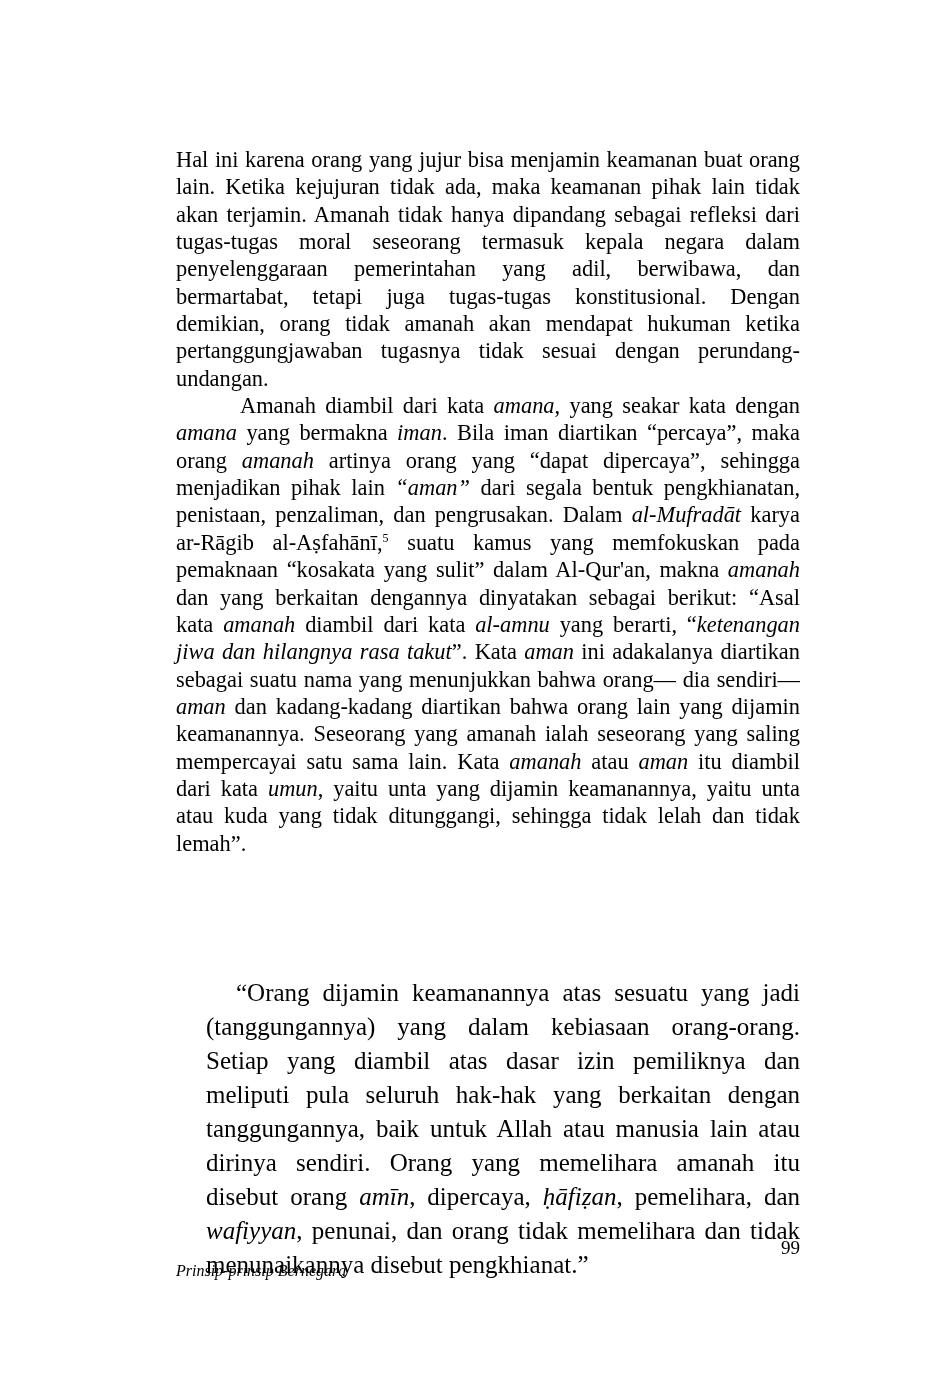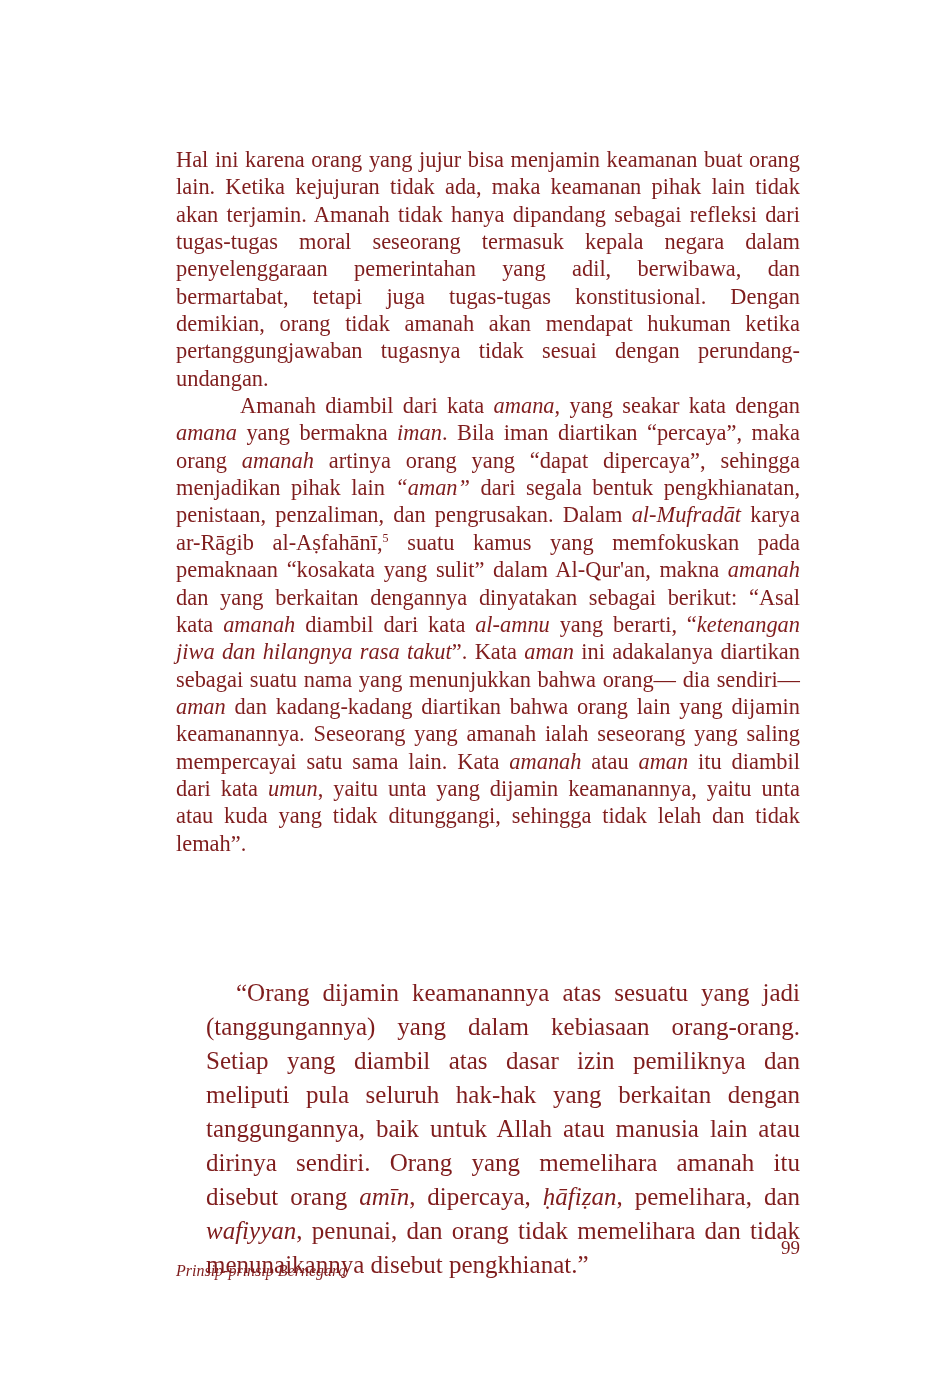--- a/index.html
+++ b/index.html
@@ -1,17 +1,17 @@
 <!DOCTYPE html>
 <html><head>
   <meta charset="utf-8">
   <style>
     html, body { margin: 0; padding: 0; background: #ffffff; }
     body { width: 946px; height: 1388px; position: relative; overflow: hidden; }
-    .page { position: absolute; left: 0; top: 0; width: 946px; height: 1388px; background: #ffffff; color: #7f1d1d;
+    .page { position: absolute; left: 0; top: 0; width: 946px; height: 1388px; background: #ffffff; color: #000000;
             font-family: "Liberation Serif", "DejaVu Serif", serif; }
     .body-text { position: absolute; left: 176px; top: 146px; width: 624px; font-size: 22.4px; line-height: 27.35px;
                  text-align: justify; hyphens: none; }
     .body-text p { margin: 0; }
     .body-text p.indent { text-indent: 64px; }
     .quote { position: absolute; left: 206px; top: 976px; width: 594px; font-size: 25px; line-height: 34px;
              text-align: justify; }
     .quote p { margin: 0; text-indent: 30px; }
     sup { font-size: 12px; line-height: 0; vertical-align: 0.65em; }
     em { font-style: italic; }

